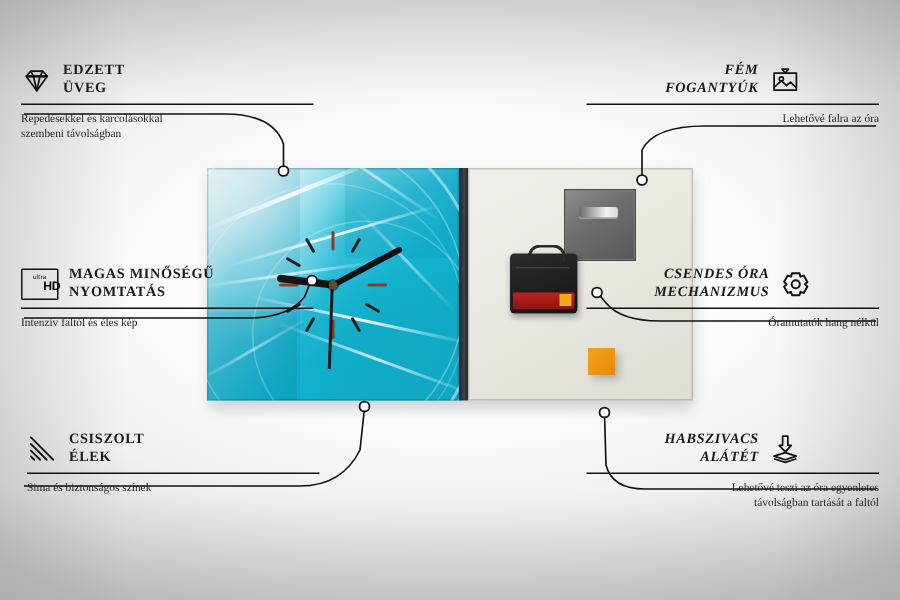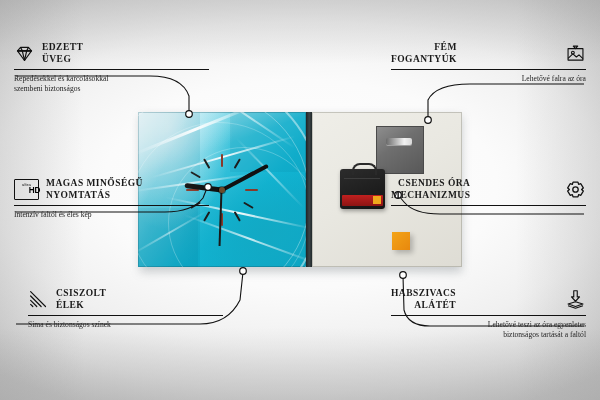--- a/index.html
+++ b/index.html
@@ -81,21 +81,21 @@
   #mech .line{position:absolute;left:4px;top:9px;width:36px;height:1px;background:#3d3d3d;}
   #foam{
     position:absolute;left:80px;top:120px;width:18px;height:18px;
     background:linear-gradient(135deg,#f3a418,#e8880d);
     box-shadow:3px 3px 5px rgba(0,0,0,.22);
   }
 
   
   .feat{position:absolute;width:195px;}
   .feat .head{display:flex;align-items:center;gap:7px;}
-  .feat.right .head{justify-content:space-between;}
+  .feat.right .head{justify-content:center;font-style:italic;}
   .feat .title{
     font-size:9.5px;letter-spacing:.45px;color:#1a1a1a;line-height:11.5px;
     font-family:"Liberation Serif", serif;font-weight:700;text-transform:uppercase;
   }
   .feat.left .title{text-align:left;}
   .feat.right .title{text-align:right;}
   .feat .rule{height:1px;background:#111;margin:4px 0 4px;}
   .feat .desc{
     font-size:7.6px;line-height:9.6px;color:#242424;
     font-family:"Liberation Serif", serif;
@@ -234,42 +234,42 @@
           </svg>
       </span>
       <div class="title">
         <div>EDZETT</div>
         <div>ÜVEG</div>
       </div>
     </div>
     <div class="rule"></div>
     <div class="desc">
       <div>Repedésekkel és karcolásokkal</div>
-      <div>szembeni biztonságos</div>
+      <div>szembeni távolságban</div>
     </div>
   </div>
 
   <div class="feat left" style="left:14px;top:178px;">
     <div class="head">
       <span class="hdbox">
         <span class="u">ultra</span>
         <span class="h">HD</span>
       </span>
       <div class="title">
         <div>MAGAS MINŐSÉGŰ</div>
         <div>NYOMTATÁS</div>
       </div>
     </div>
     <div class="rule"></div>
     <div class="desc">
       <div>Intenzív faltól és éles kép</div>
     </div>
   </div>
 
-  <div class="feat left" style="left:28px;top:288px;">
+  <div class="feat left" style="left:18px;top:288px;">
     <div class="head">
       <span class="ico">
         <svg viewBox="0 0 24 24">
             <g stroke="#111" stroke-width="1.35" stroke-linecap="round">
           <path d="M3 3 L20 20"></path>
               <path d="M3 8 L15 20"></path>
               <path d="M3 13 L10 20"></path>
               <path d="M3 17.5 L5.5 20"></path>
         </g>
           </svg>
@@ -317,20 +317,23 @@
       <span class="ico">
         <svg viewBox="0 0 24 24">
             <g fill="none" stroke="#111" stroke-width="1.5" stroke-linejoin="round" stroke-linecap="round">
           <path d="M9.2 3.6 L14.8 3.6 L15.6 6.2 L18.1 5.4 L20.9 10.2 L19 12 L20.9 13.8 L18.1 18.6 L15.6 17.8 L14.8 20.4 L9.2 20.4 L8.4 17.8 L5.9 18.6 L3.1 13.8 L5 12 L3.1 10.2 L5.9 5.4 L8.4 6.2 Z"></path>
           <circle cx="12" cy="12" r="3.1"></circle>
         </g>
           </svg>
       </span>
     </div>
     <div class="rule"></div>
+    <div class="desc">
+      <div>Óramutatók hang nélkül</div>
+    </div>
   </div>
 
   <div class="feat right" style="left:391px;top:288px;">
     <div class="head">
       <div class="title">
         <div>HABSZIVACS</div>
         <div>ALÁTÉT</div>
       </div>
       <span class="ico">
         <svg viewBox="0 0 24 24">
@@ -338,17 +341,17 @@
           <path d="M10 2 L14 2 L14 9 L16.6 9 L12 14 L7.4 9 L10 9 Z"></path>
           <path d="M12 14.6 L20.5 17.2 L12 20 L3.5 17.2 Z"></path>
           <path d="M3.5 19.2 L12 22 L20.5 19.2"></path>
         </g>
           </svg>
       </span>
     </div>
     <div class="rule"></div>
     <div class="desc">
       <div>Lehetővé teszi az óra egyenletes</div>
-      <div>biztonságos tartását a faltól</div>
+      <div>távolságban tartását a faltól</div>
     </div>
   </div>
 
 </div>
 
 </body></html>

